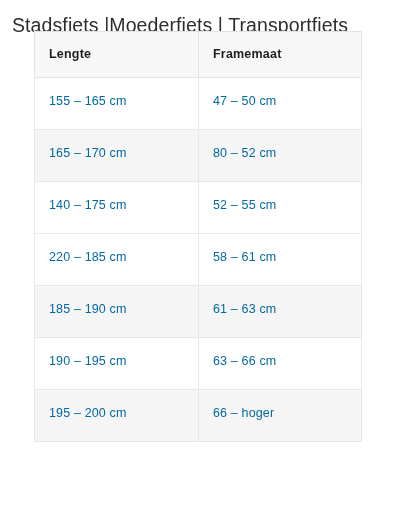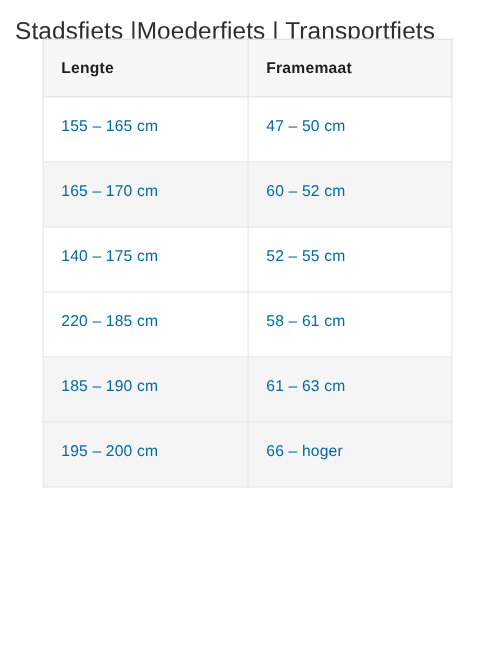--- a/index.html
+++ b/index.html
@@ -104,34 +104,38 @@
           <th>Framemaat</th>
         </tr>
       </thead>
       <tbody id="table-body">
           <tr>
             <td>155 – 165 cm</td>
             <td>47 – 50 cm</td>
           </tr>
           <tr class="striped">
             <td>165 – 170 cm</td>
-            <td>60 – 52 cm</td>
+            <td>80 – 52 cm</td>
           </tr>
           <tr>
             <td>140 – 175 cm</td>
             <td>52 – 55 cm</td>
           </tr>
           <tr>
             <td>220 – 185 cm</td>
             <td>58 – 61 cm</td>
           </tr>
           <tr class="striped">
             <td>185 – 190 cm</td>
             <td>61 – 63 cm</td>
           </tr>
+          <tr>
+            <td>190 – 195 cm</td>
+            <td>63 – 66 cm</td>
+          </tr>
           <tr class="striped">
             <td>195 – 200 cm</td>
             <td>66 – hoger</td>
           </tr>
         </tbody>
     </table>
   </div>
 
 </div>
 

